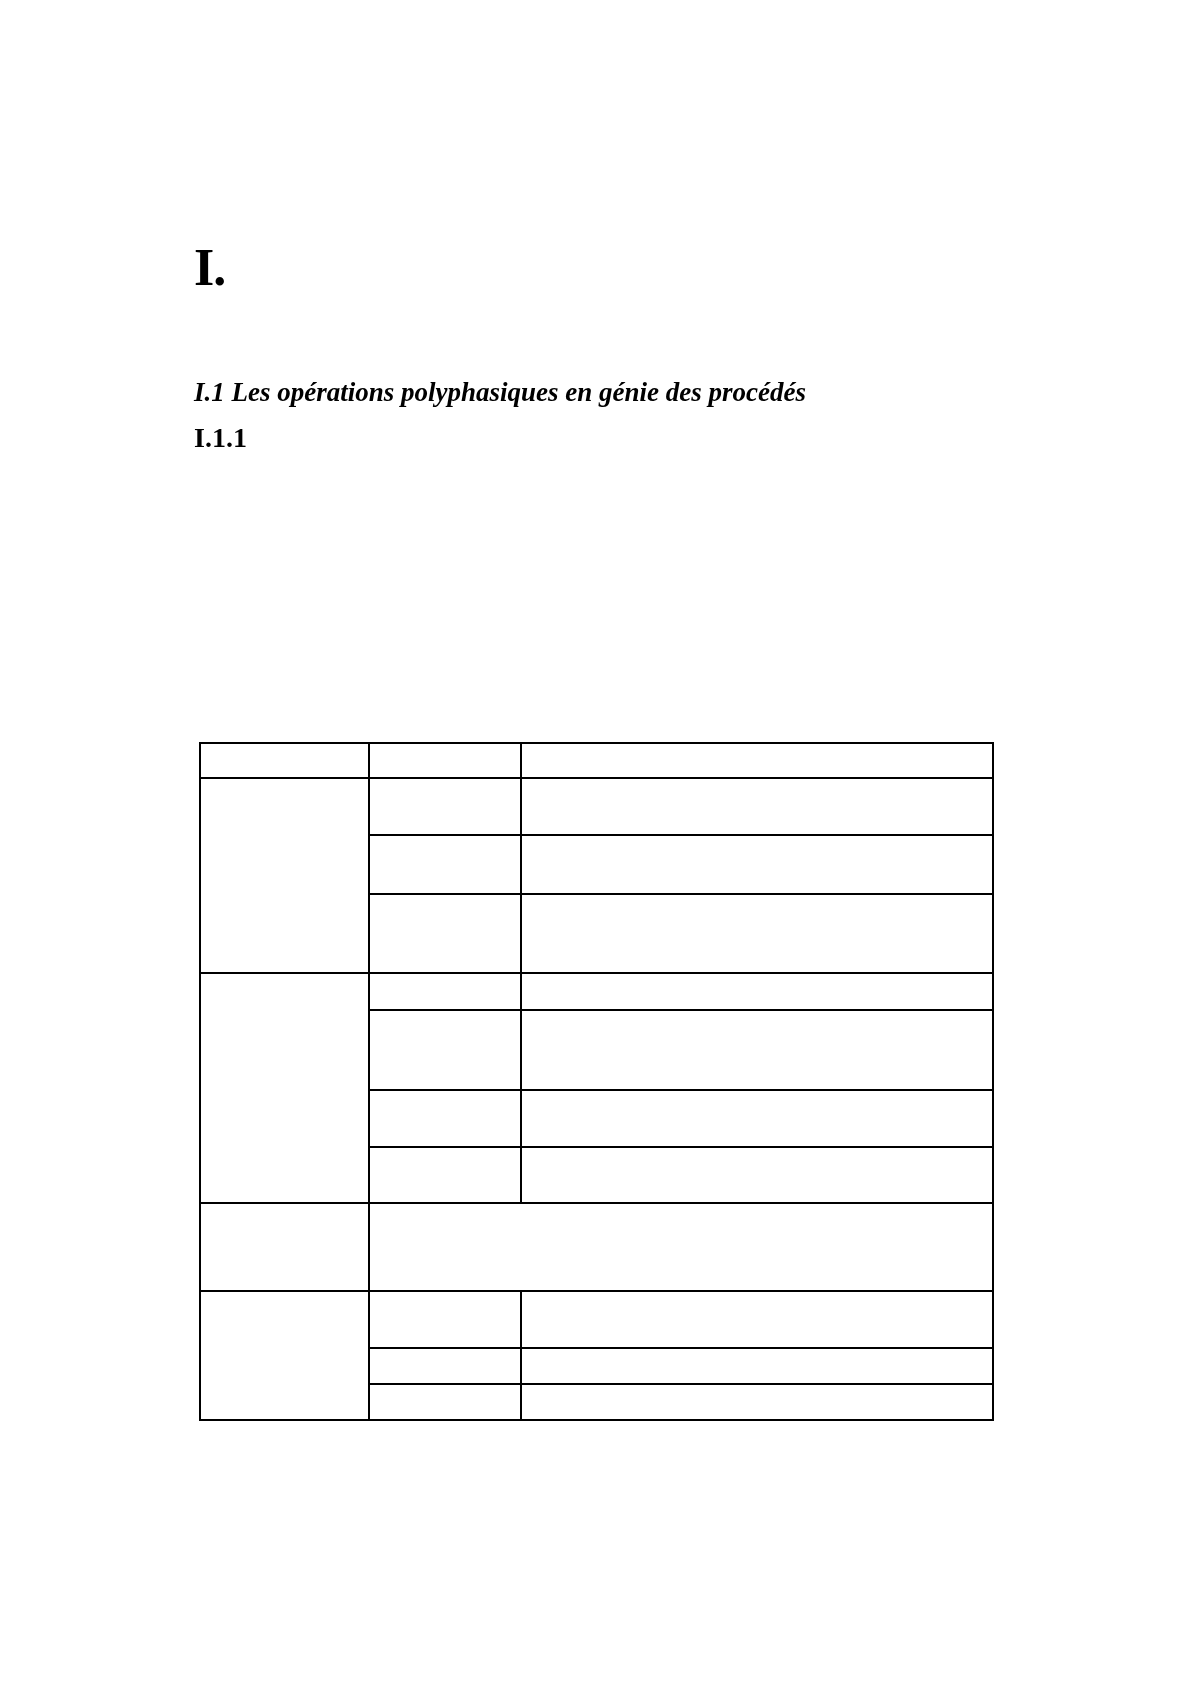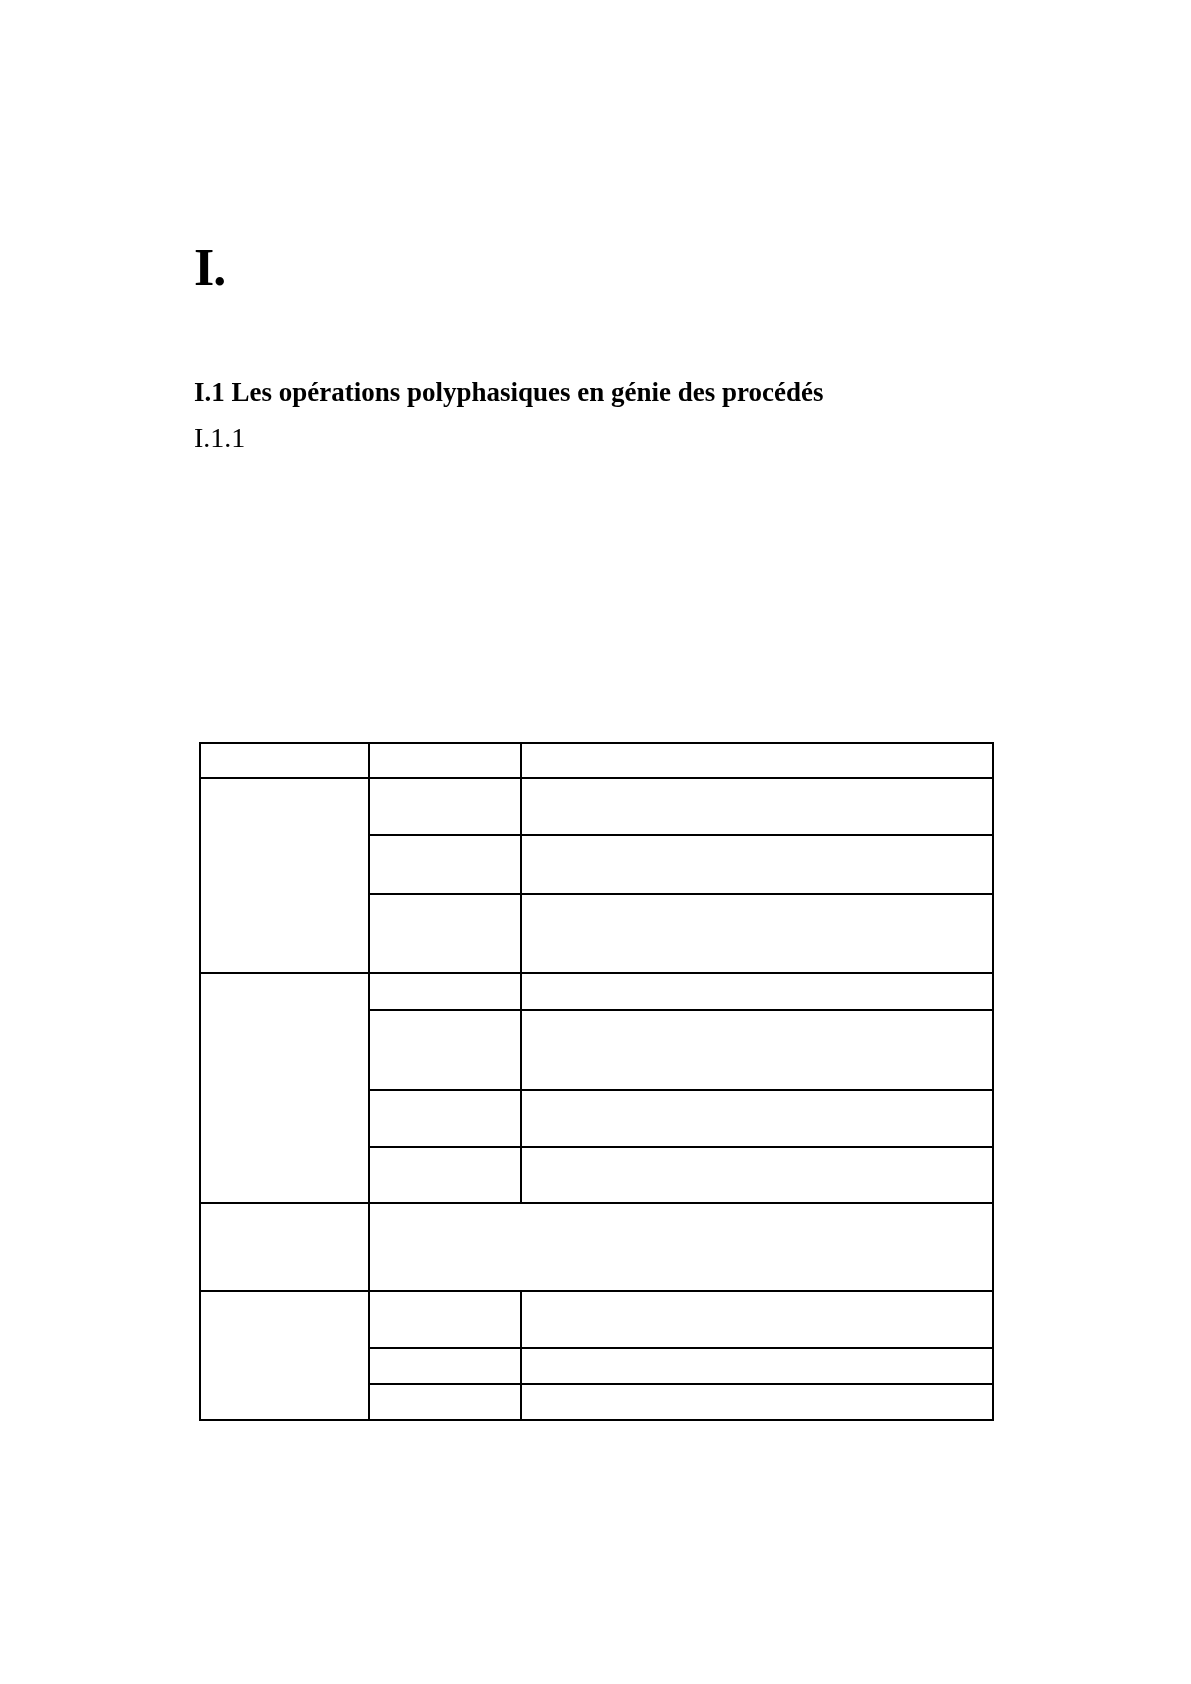--- a/index.html
+++ b/index.html
@@ -22,27 +22,28 @@
     letter-spacing: -1px;
   }
   .h-section {
     position: absolute;
     left: 194px;
     top: 379px;
     font-size: 27px;
     font-weight: bold;
     line-height: 1;
     white-space: nowrap;
+    font-style: italic;
   }
   .h-subsection {
     position: absolute;
     left: 194px;
     top: 424px;
     font-size: 28px;
-    font-weight: normal;
+    font-weight: bold;
     line-height: 1;
   }
   table.doc-table {
     position: absolute;
     left: 199px;
     top: 742px;
     width: 793px;
     border-collapse: collapse;
     table-layout: fixed;
     empty-cells: show;

